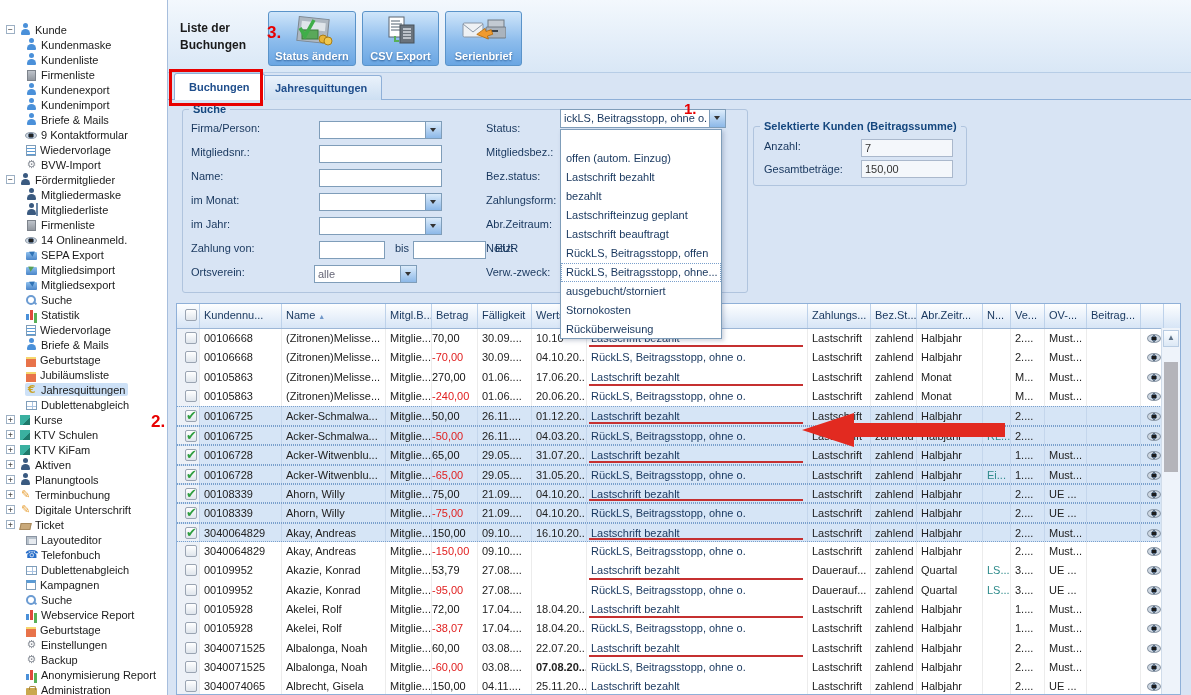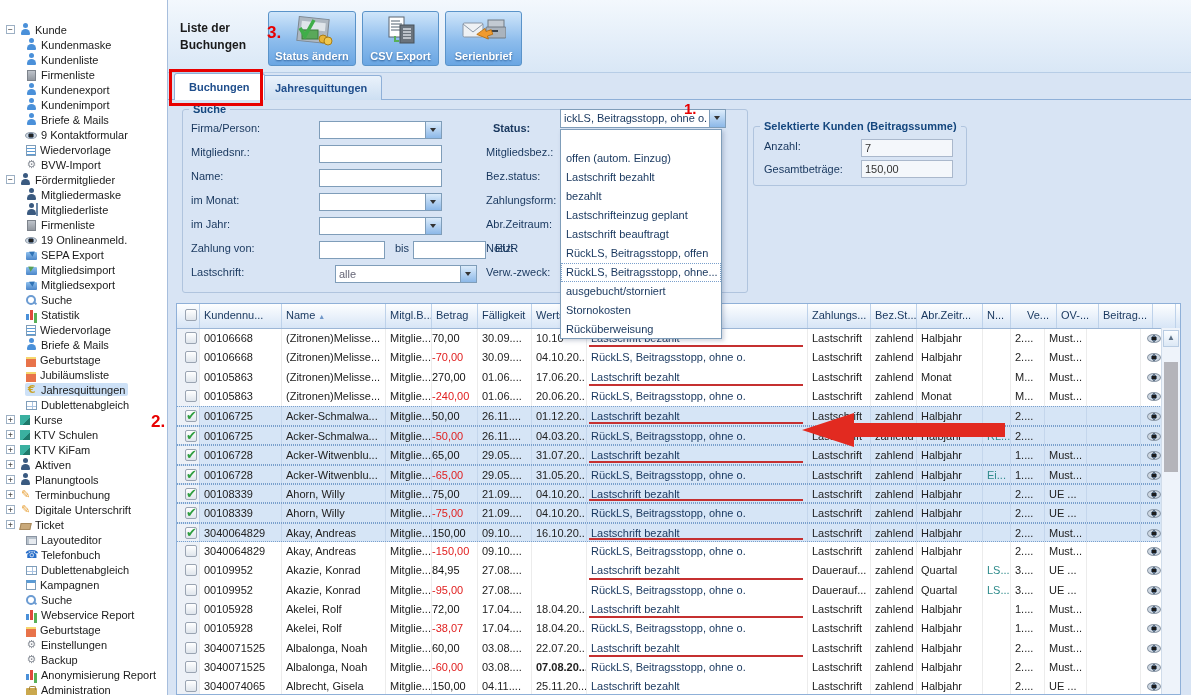--- a/index.html
+++ b/index.html
@@ -201,21 +201,21 @@
         </div>
         <div class="tree-item" style="padding-left: 22px;">
           <span class="hlwrap">
             <span class="ic ic-building"></span>
             <span class="lbl">Firmenliste</span>
           </span>
         </div>
         <div class="tree-item" style="padding-left: 22px;">
           <span class="hlwrap">
             <span class="ic ic-eye2"></span>
-            <span class="lbl">19  Onlineanmeld.</span>
+            <span class="lbl">14  Onlineanmeld.</span>
           </span>
         </div>
         <div class="tree-item" style="padding-left: 22px;">
           <span class="hlwrap">
             <span class="ic ic-export"></span>
             <span class="lbl">SEPA Export</span>
           </span>
         </div>
         <div class="tree-item" style="padding-left: 22px;">
           <span class="hlwrap">
@@ -462,25 +462,25 @@
             <div class="control" style="left: 136px; top: 54px; width: 123px; position: absolute;"></div>
             <span class="flabel" style="left: 8px; top: 79px;">im Monat:</span>
             <div class="combo control" style="left: 136px; top: 78px; width: 123px; position: absolute;"><span></span><span class="arrowbox"></span></div>
             <span class="flabel" style="left: 8px; top: 103px;">im Jahr:</span>
             <div class="combo control" style="left: 136px; top: 102px; width: 123px; position: absolute;"><span></span><span class="arrowbox"></span></div>
             <span class="flabel" style="left: 8px; top: 127px;">Zahlung von:</span>
             <div class="control" style="left: 136px; top: 126px; width: 66px; position: absolute;"></div>
             <span class="flabel" style="left: 212px; top: 127px;">bis</span>
             <div class="control" style="left: 230px; top: 126px; width: 73px; position: absolute;"></div>
             <span class="flabel" style="left: 312px; top: 127px;">EUR</span>
-            <span class="flabel" style="left: 8px; top: 151px;">Lastschrift:</span>
-            <div class="combo control" style="left: 152px; top: 150px; width: 142px; position: absolute;"><span class="muted">alle</span><span class="arrowbox"></span></div>
+            <span class="flabel" style="left: 8px; top: 151px;">Ortsverein:</span>
+            <div class="combo control" style="left: 131px; top: 150px; width: 103px; position: absolute;"><span class="muted">alle</span><span class="arrowbox"></span></div>
           </div>
         <div id="form-right">
-            <span class="flabel" style="left: 310px; top: 7px; font-weight: bold;">Status:</span>
+            <span class="flabel" style="left: 303px; top: 7px;">Status:</span>
             <span class="flabel" style="left: 303px; top: 31px;">Mitgliedsbez.:</span>
             <span class="flabel" style="left: 303px; top: 55px;">Bez.status:</span>
             <span class="flabel" style="left: 303px; top: 79px;">Zahlungsform:</span>
             <span class="flabel" style="left: 303px; top: 103px;">Abr.Zeitraum:</span>
             <span class="flabel" style="left: 303px; top: 127px;">Notiz:</span>
             <span class="flabel" style="left: 303px; top: 151px;">Verw.-zweck:</span>
           </div>
       </fieldset>
 
       <div id="status-combo" class="combo control">
@@ -521,21 +521,21 @@
             <div class="hcell" style="width: 104px;">Name<span class="sort">▲</span></div>
             <div class="hcell" style="width: 46px;">Mitgl.B...</div>
             <div class="hcell" style="width: 46px;">Betrag</div>
             <div class="hcell" style="width: 54px;">Fälligkeit</div>
             <div class="hcell" style="width: 55px;">Werts</div>
             <div class="hcell" style="width: 221px;"></div>
             <div class="hcell" style="width: 63px;">Zahlungs...</div>
             <div class="hcell" style="width: 46px;">Bez.St...</div>
             <div class="hcell" style="width: 66px;">Abr.Zeitr...</div>
             <div class="hcell" style="width: 28px;">N...</div>
-            <div class="hcell" style="width: 34px; margin-left: 12px;">Ve...</div>
+            <div class="hcell" style="width: 34px;">Ve...</div>
             <div class="hcell" style="width: 42px;">OV-...</div>
             <div class="hcell" style="width: 54px;">Beitrag...</div>
             <div class="hcell" style="width: 23px;"></div>
           </div>
         <div id="gbody">
             <div class="grow">
               <div class="gcell check" style="width: 23px;">
                 <div class="cbx"></div>
               </div>
               <div class="gcell" style="width: 82px;">00106668</div>
@@ -798,21 +798,21 @@
                 <div class="eyewrap"></div>
               </div>
             </div>
             <div class="grow">
               <div class="gcell check" style="width: 23px;">
                 <div class="cbx"></div>
               </div>
               <div class="gcell" style="width: 82px;">00109952</div>
               <div class="gcell" style="width: 104px;">Akazie, Konrad</div>
               <div class="gcell" style="width: 46px;">Mitglie...</div>
-              <div class="gcell num" style="width: 46px;">84,95</div>
+              <div class="gcell num" style="width: 46px;">53,79</div>
               <div class="gcell" style="width: 54px;">27.08....</div>
               <div class="gcell" style="width: 55px;"></div>
               <div class="gcell status u" style="width: 221px;">Lastschrift bezahlt</div>
               <div class="gcell" style="width: 63px;">Dauerauf...</div>
               <div class="gcell" style="width: 46px;">zahlend</div>
               <div class="gcell" style="width: 66px;">Quartal</div>
               <div class="gcell ncol" style="width: 28px;">LS...</div>
               <div class="gcell" style="width: 34px;">3....</div>
               <div class="gcell" style="width: 42px;">UE ...</div>
               <div class="gcell" style="width: 54px;"></div>

